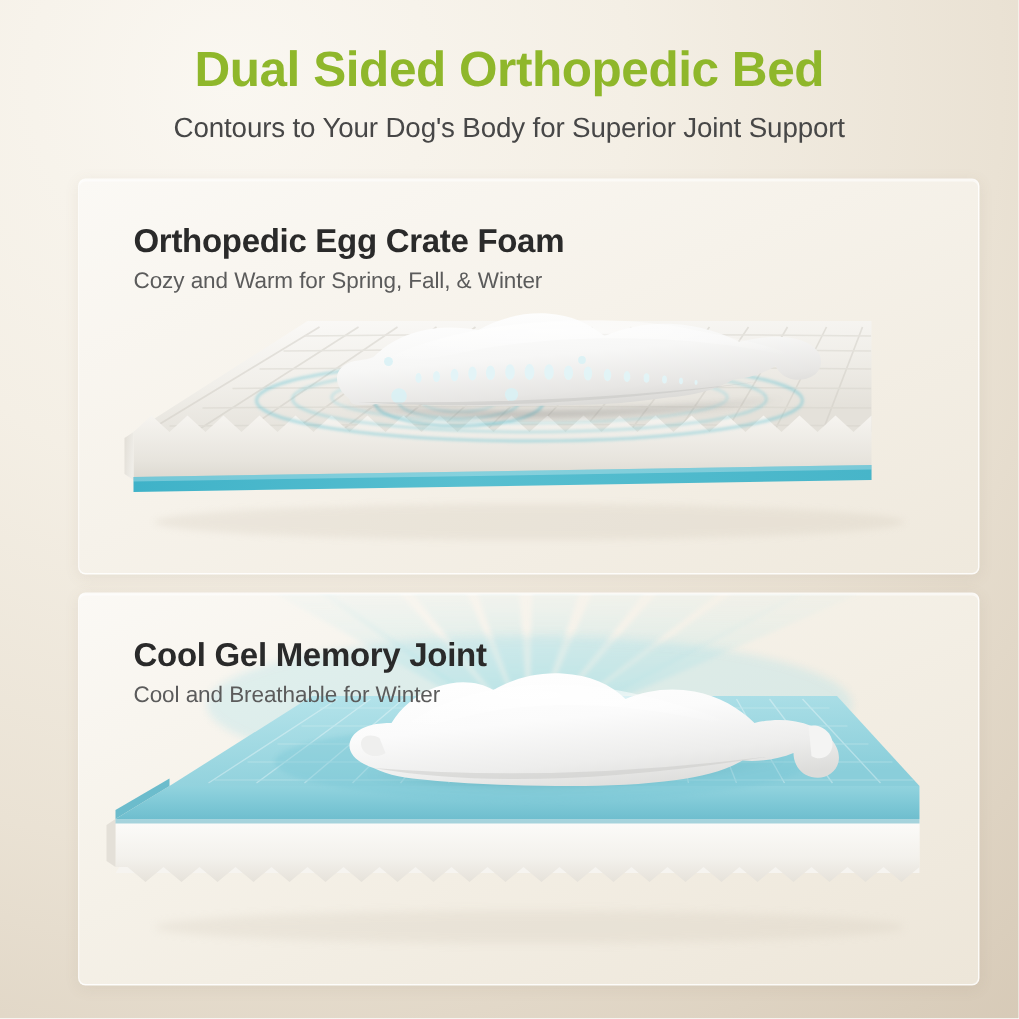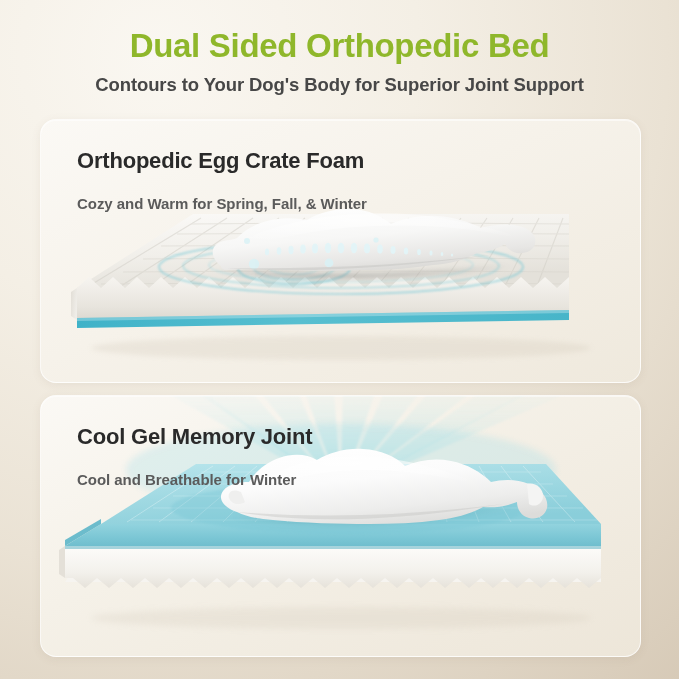--- a/index.html
+++ b/index.html
@@ -36,32 +36,32 @@
     margin: 0;
     font-size: 33px;
     font-weight: bold;
     letter-spacing: -0.3px;
     color: #8FB72B;
     line-height: 1.2;
   }
   .main-subtitle {
     margin: 8px 0 0 0;
     font-size: 18.5px;
-    font-weight: bold;
+    font-weight: normal;
     color: #474747;
     letter-spacing: -0.1px;
     line-height: 1.2;
   }
 
   
   .card {
     position: absolute;
-    left: 40px;
+    left: 52px;
     width: 599px;
-    border-radius: 16px;
+    border-radius: 5px;
     border: 1px solid rgba(255,255,255,0.72);
     box-shadow:
       0 2px 10px rgba(120,100,75,0.09),
       inset 0 1px 0 rgba(255,255,255,0.55);
     overflow: hidden;
   }
   .card-1 {
     top: 119px;
     height: 262px;
     background: linear-gradient(155deg, #FBF9F5 0%, #F6F2EA 45%, #EFE9DD 100%);
@@ -80,23 +80,23 @@
   }
   .card-title {
     margin: 0;
     font-size: 22px;
     font-weight: bold;
     color: #2A2A2A;
     letter-spacing: -0.2px;
     line-height: 1.15;
   }
   .card-sub {
-    margin: 22px 0 0 0;
+    margin: 6px 0 0 0;
     font-size: 15px;
-    font-weight: bold;
+    font-weight: normal;
     color: #5B5B5B;
     letter-spacing: -0.05px;
     line-height: 1.2;
   }
 
   .illu {
     position: absolute;
     left: 0;
     top: 0;
     width: 599px;

